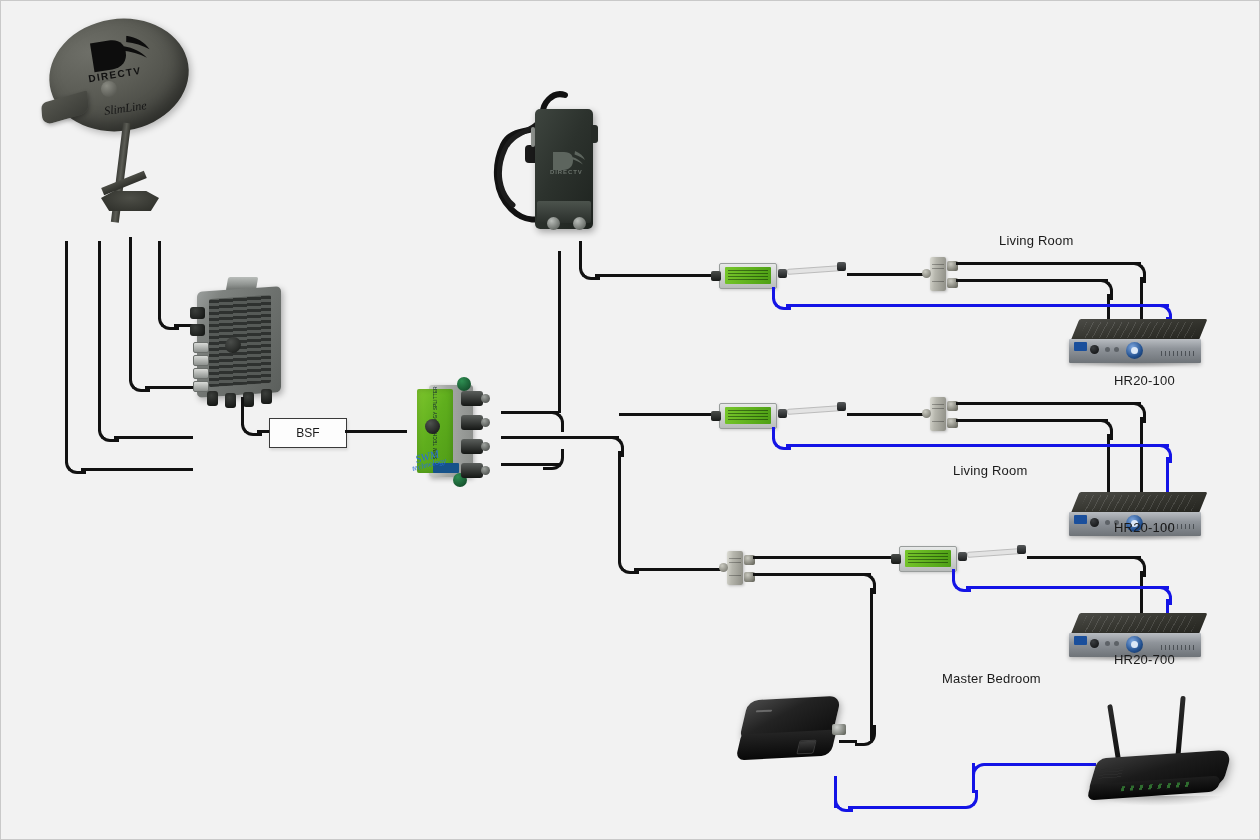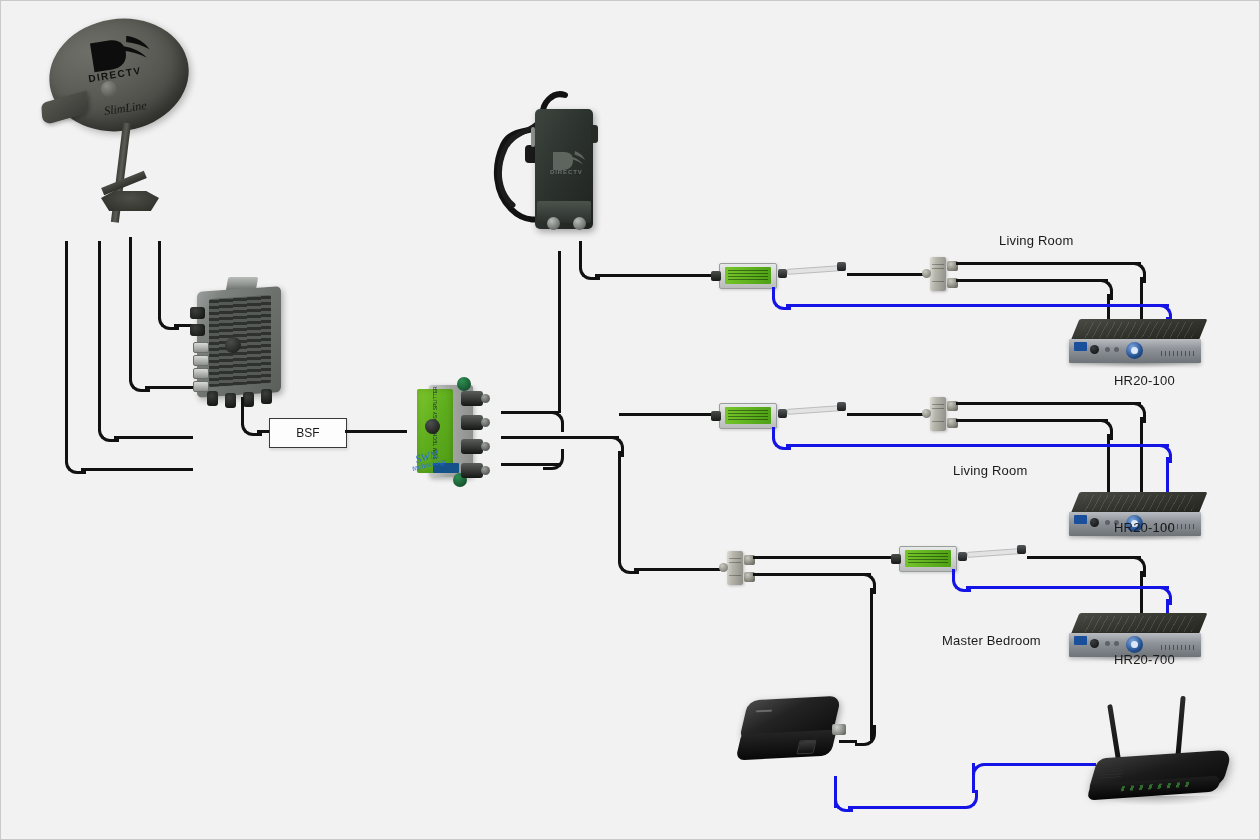--- a/index.html
+++ b/index.html
@@ -690,21 +690,21 @@
       <div class="rc-knob"></div>
       <div class="rc-btn" style="left:36px;"></div>
       <div class="rc-btn" style="left:45px;"></div>
       <div class="rc-dial"></div>
       <div class="rc-slot"></div>
     </div>
     <div class="rc-shadow"></div>
   </div>
   <div class="lbl" style="left:1113px;top:651px;">HR20-700</div>
 
-  <div class="lbl" style="left:941px;top:632px;">Master Bedroom</div>
+  <div class="lbl" style="left:941px;top:670px;">Master Bedroom</div>
 
   <div id="cck" style="left:735px;top:695px;">
     <div class="cck-top"></div>
     <div class="cck-front"></div>
     <div class="cck-led"></div>
     <div class="cck-eth"></div>
     <div class="cck-coax"></div>
   </div>
 
   <div class="wire wv blue" style="left:833px;top:775px;height:32px;"></div>

